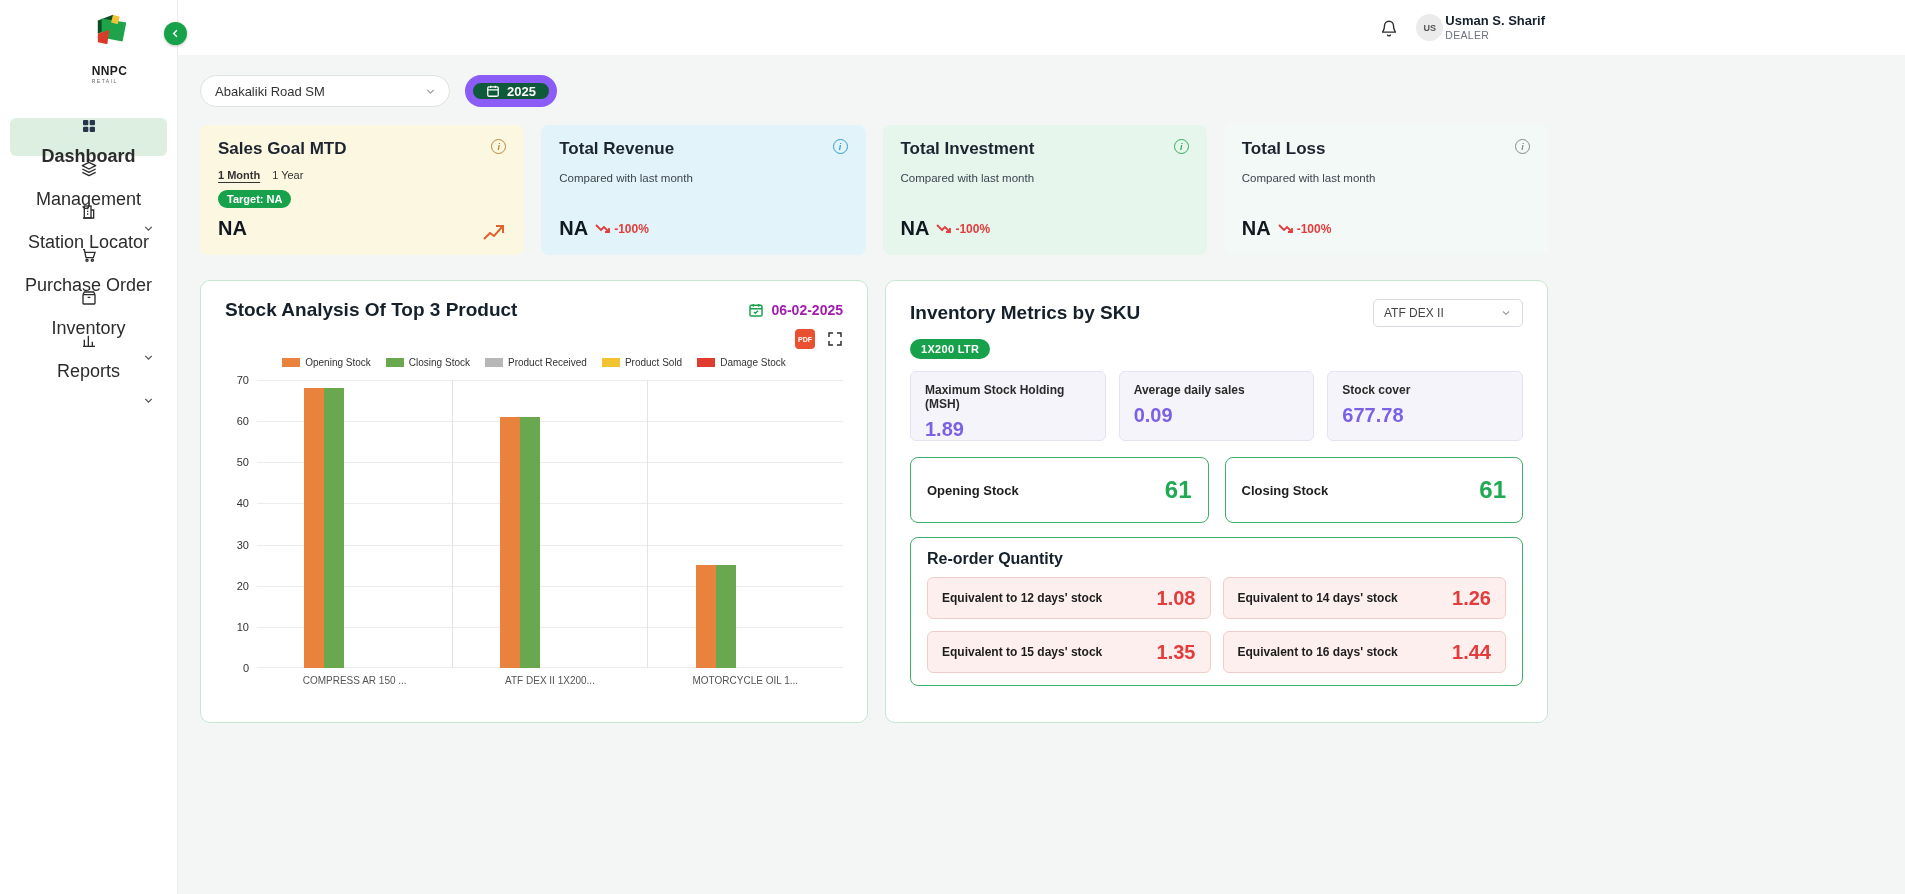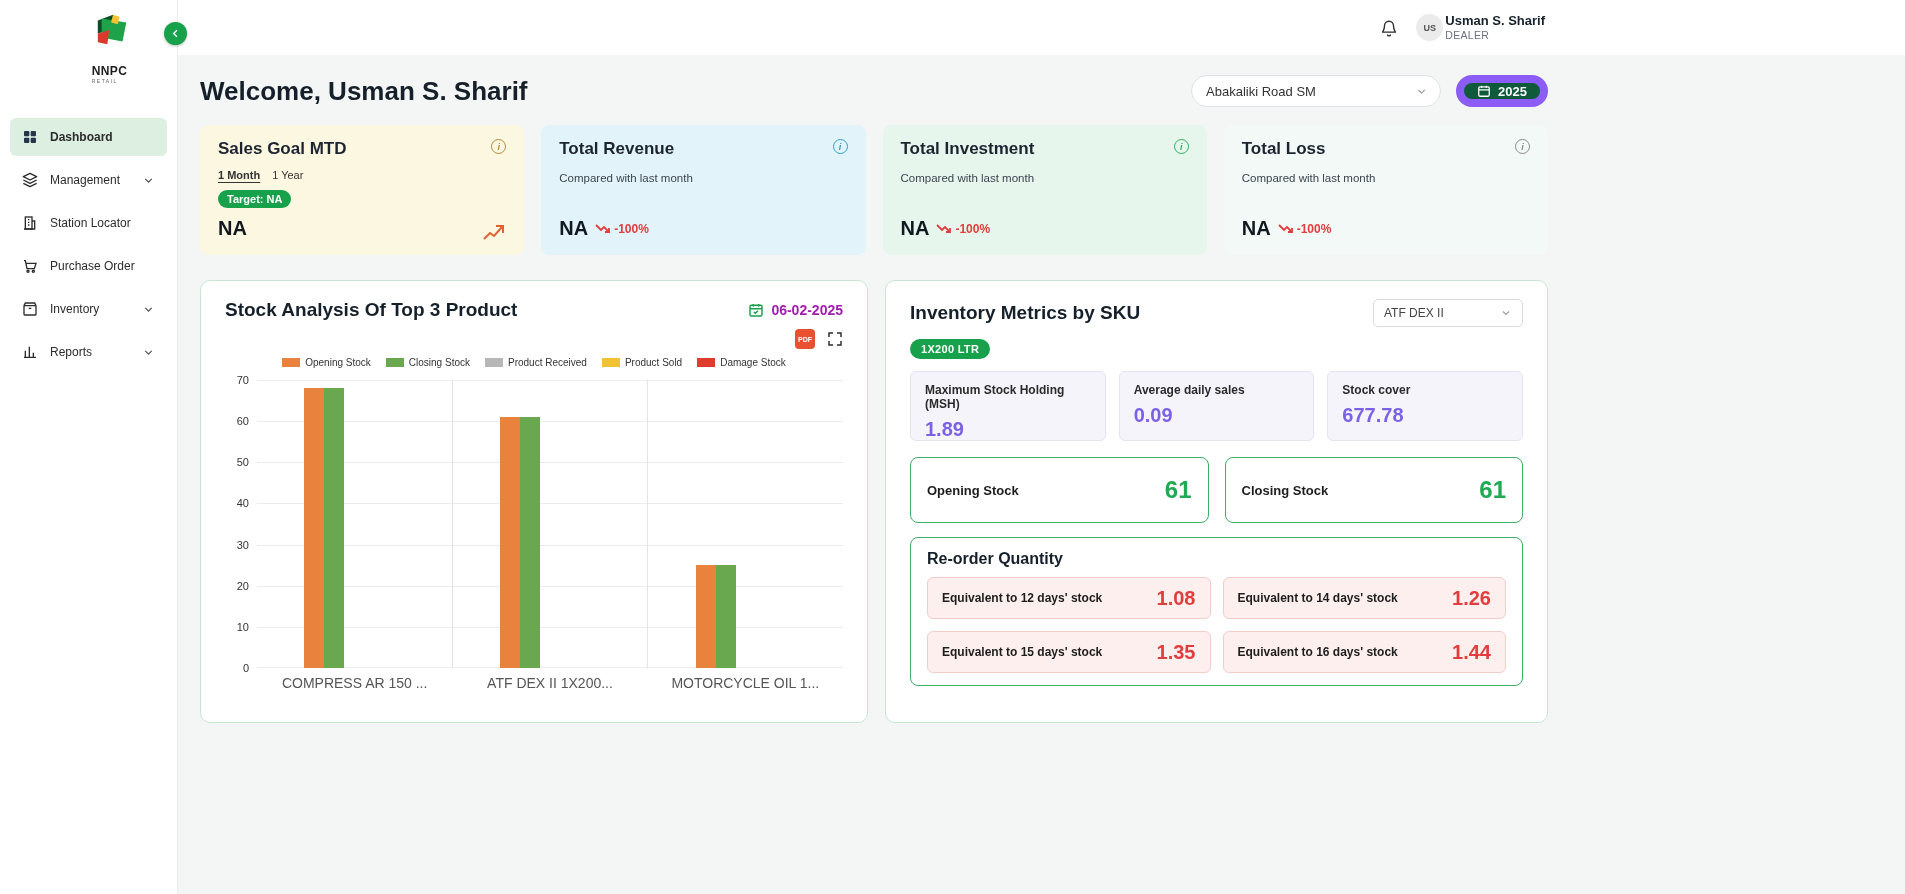--- a/index.html
+++ b/index.html
@@ -14,21 +14,21 @@
   
   .sidebar { position:absolute; left:0; top:0; width:178px; height:894px; background:#fff; border-right:1px solid #ececec; z-index:2; }
   .logo-row { display:flex; align-items:center; gap:3px; padding:12px 0 8px 48px;flex-direction:column; }
   .logo-text { display:flex; flex-direction:column; line-height:1; margin-left:-6px; margin-top:14px; }
   .logo-name { font-size:12px; font-weight:bold; color:#1d1d1d; letter-spacing:.4px; }
   .logo-sub { font-size:5px; color:#666; letter-spacing:1.5px; margin-top:2px; }
   .collapse-btn { position:absolute; left:164px; top:22px; width:23px; height:23px; border-radius:50%;
     background:#18a14b; display:flex; align-items:center; justify-content:center; z-index:5; box-shadow:0 1px 3px rgba(0,0,0,.25); padding:0; }
   .nav { padding:26px 10px 0; }
   .nav-item { display:flex; align-items:center; gap:12px; height:38px; padding:0 12px; border-radius:6px;
-    font-size:12px; color:#2c2c2c; cursor:pointer; margin-bottom:5px; }
+    font-size:18px; color:#2c2c2c; cursor:pointer; margin-bottom:5px;flex-direction:column; }
   .nav-item.active { background:#ddefe1; font-weight:bold; }
   .nav-icon { display:flex; width:16px; height:16px; flex:0 0 16px; }
   .nav-icon svg { width:16px; height:16px; }
   .nav-chevron { margin-left:auto; display:flex; }
   .nav-chevron svg { width:13px; height:13px; }
 
   
   .topbar { position:absolute; left:178px; top:0; width:1727px; height:55px; background:#fff;
     display:flex; align-items:center; justify-content:flex-end; gap:18px; padding-right:360px; z-index:1; }
   .bell { display:flex; cursor:pointer; }
@@ -91,21 +91,21 @@
   .chart-body { display:flex; }
   .chart-yaxis { width:32px; position:relative; height:288px; flex:0 0 32px; }
   .ytick { position:absolute; right:8px; font-size:11px; color:#333; }
   .chart-plot { flex:1; position:relative; height:288px; }
   .gridline { position:absolute; left:0; right:0; height:1px; background:#ececec; z-index:0; }
   .chart-groups { position:absolute; left:0; right:0; top:0; bottom:0; display:flex; z-index:1; }
   .bar-group { flex:1; display:flex; align-items:flex-end; justify-content:center; }
   .bar-group + .bar-group { border-left:1px solid #e4e4e4; }
   .bar { width:20px; }
   .chart-cats { display:flex; margin-left:32px; margin-top:7px; }
-  .cat-label { flex:1; text-align:center; font-size:14px; color:#555; }
+  .cat-label { flex:1; text-align:center; font-size:10px; color:#555; }
 
   
   .sku-select { width:150px; height:28px; border:1px solid #d7dbe0; border-radius:5px; background:#fff;
     display:flex; align-items:center; justify-content:space-between; padding:0 10px; font-size:12px; color:#444; cursor:pointer; }
   .sku-select svg { width:12px; height:12px; }
   .pack-badge { display:inline-block; margin-top:12px; background:#18a14b; color:#fff; font-size:11px;
     font-weight:bold; padding:4px 11px; border-radius:11px; letter-spacing:.3px; }
   .metrics-row { display:grid; grid-template-columns:repeat(3,1fr); gap:13px; margin-top:12px; }
   .metric-box { background:#f6f4fb; border:1px solid #e6e2f1; border-radius:6px; padding:11px 14px; height:70px; }
   .metric-label { font-size:12px; font-weight:bold; color:#2b2b2b; }
@@ -240,21 +240,20 @@
       <div class="user-name">Usman S. Sharif</div>
       <div class="user-role">DEALER</div>
     </span>
   </div>
 </header>
 
 <main class="main">
   <div class="content">
 
     <div class="header-row">
-      <h1 class="welcome">Welcome, Usman S. Sharif</h1>
       <div class="header-controls">
         <div class="station-select">
           <span>Abakaliki Road SM</span>
           <svg viewBox="0 0 24 24" fill="none" stroke="#9aa0a6" stroke-width="2.4">
               <path d="M6 9l6 6 6-6"></path>
             </svg>
         </div>
         <button class="year-btn">
           <svg viewBox="0 0 24 24" fill="none" stroke="#fff" stroke-width="2.2">
               <rect x="3" y="5" width="18" height="16" rx="2"></rect>

